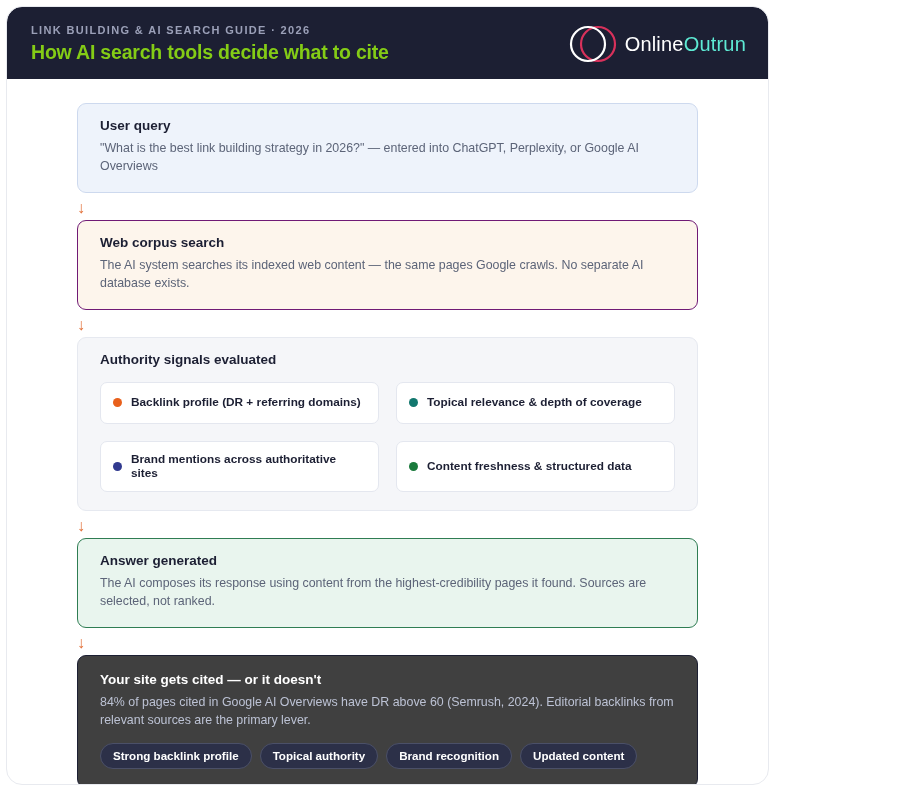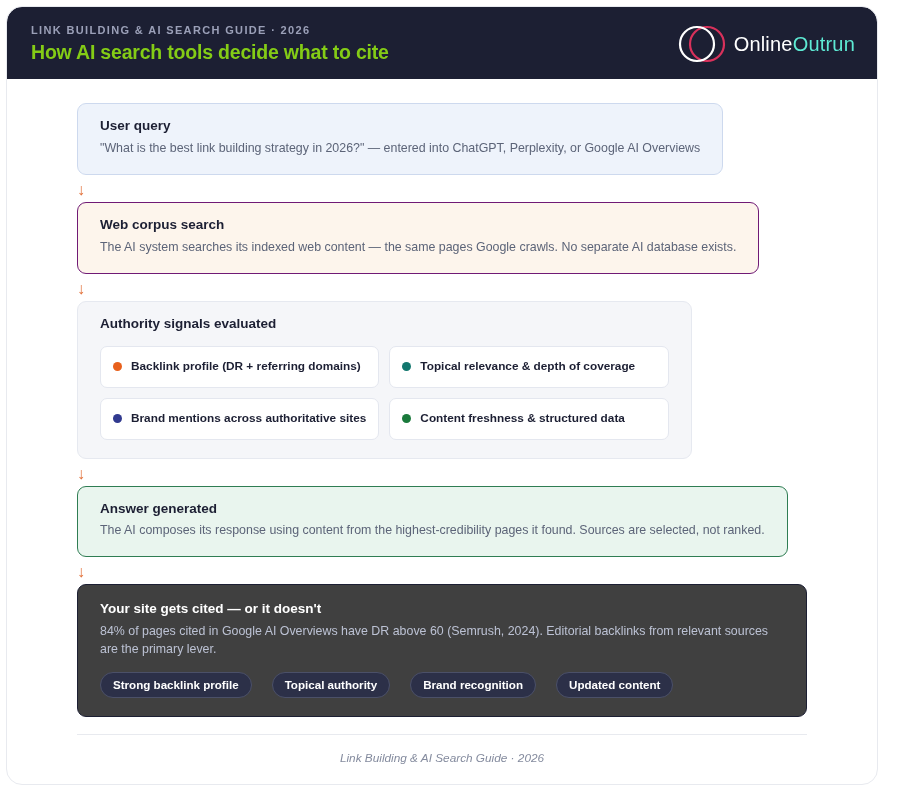--- a/index.html
+++ b/index.html
@@ -8,21 +8,21 @@
     width: 900px; height: 791px;
     background: #ffffff;
     font-family: "Liberation Sans", sans-serif;
   }
   .page {
     width: 900px; height: 791px;
     padding: 6px 6px 6px 6px;
     background: #ffffff;
   }
   .card {
-    width: 872px;
+    width: 763px;
     height: 779px;
     background: #ffffff;
     border: 1px solid #e8eaef;
     border-radius: 16px;
     overflow: hidden;
     position: relative;
   }
 
   
   .header {
@@ -96,21 +96,21 @@
     line-height: 1;
     padding: 7px 0 7px 0;
     height: 27px;
     font-weight: 700;
   }
 
   
   .signal-grid {
     display: grid;
     grid-template-columns: 1fr 1fr;
-    gap: 10px;
+    gap: 17px;
     margin-top: 13px;
   }
   .signal {
     background: #ffffff;
     border: 1px solid #e4e7ef;
     border-radius: 7px;
     padding: 10px 12px;
     display: flex;
     align-items: center;
     gap: 9px;
@@ -122,21 +122,21 @@
     flex: none;
   }
   .signal-label {
     font-size: 11.8px;
     font-weight: 700;
     color: #1c1f33;
     line-height: 1.25;
   }
 
   
-  .pill-row { display: flex; gap: 20px; margin-top: 13px; flex-wrap: wrap; }
+  .pill-row { display: flex; gap: 8px; margin-top: 13px; flex-wrap: wrap; }
   .pill {
     background: #2c3048;
     border: 1px solid #4b5068;
     border-radius: 999px;
     padding: 5px 12px;
     font-size: 11.6px;
     font-weight: 700;
     color: #ffffff;
     line-height: 1.2;
   }

